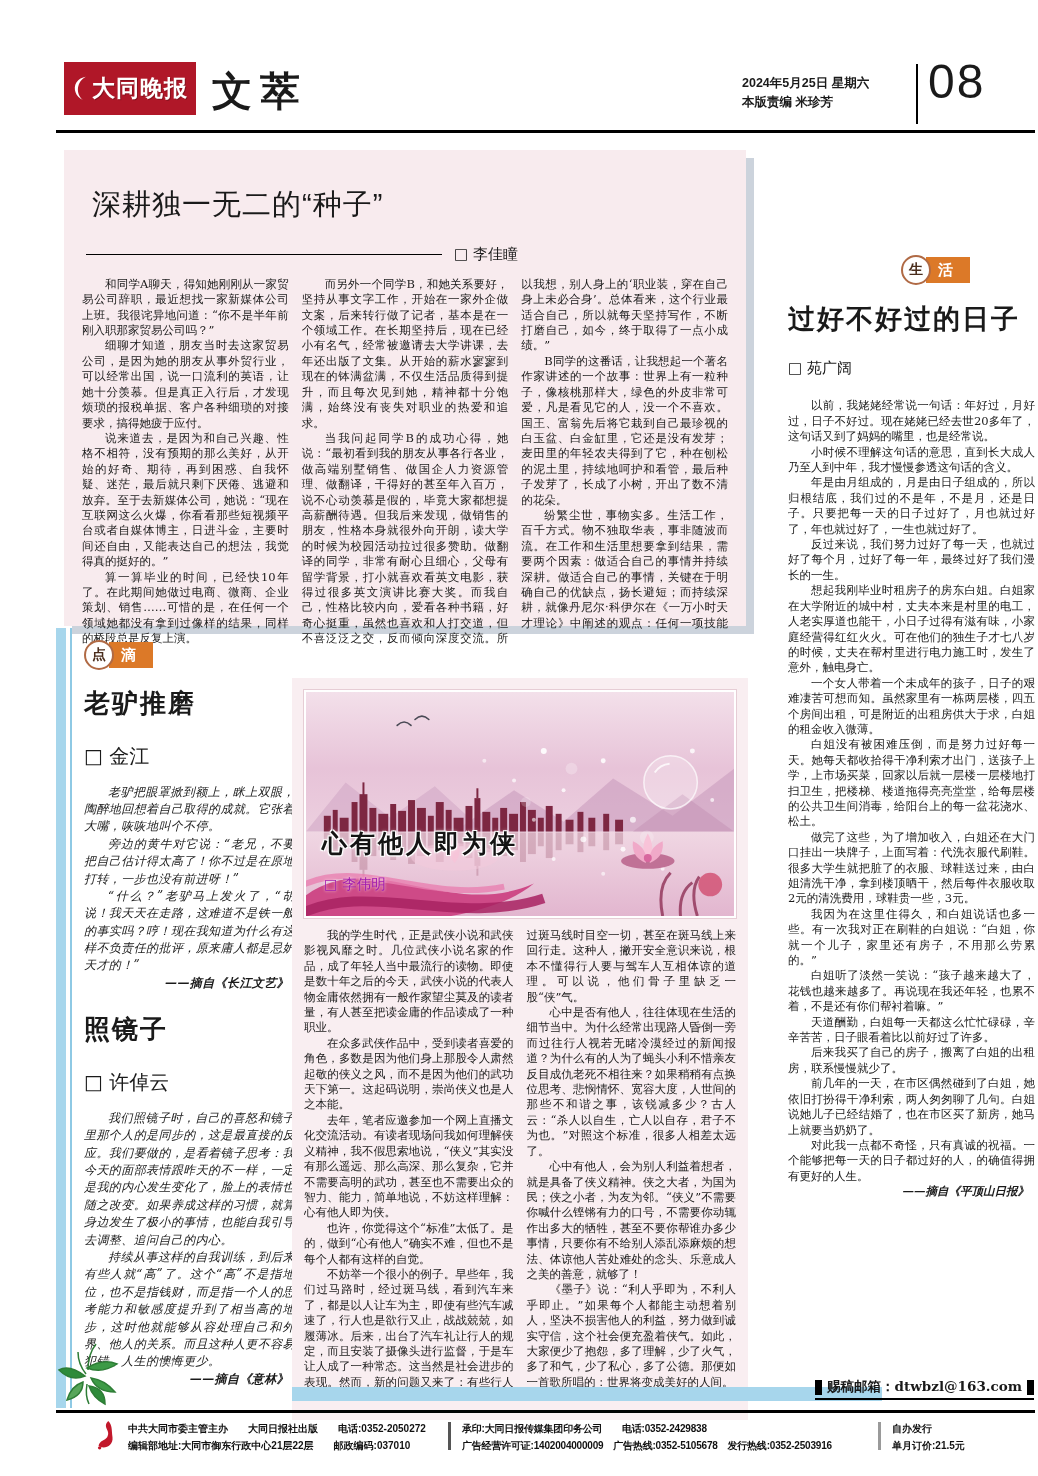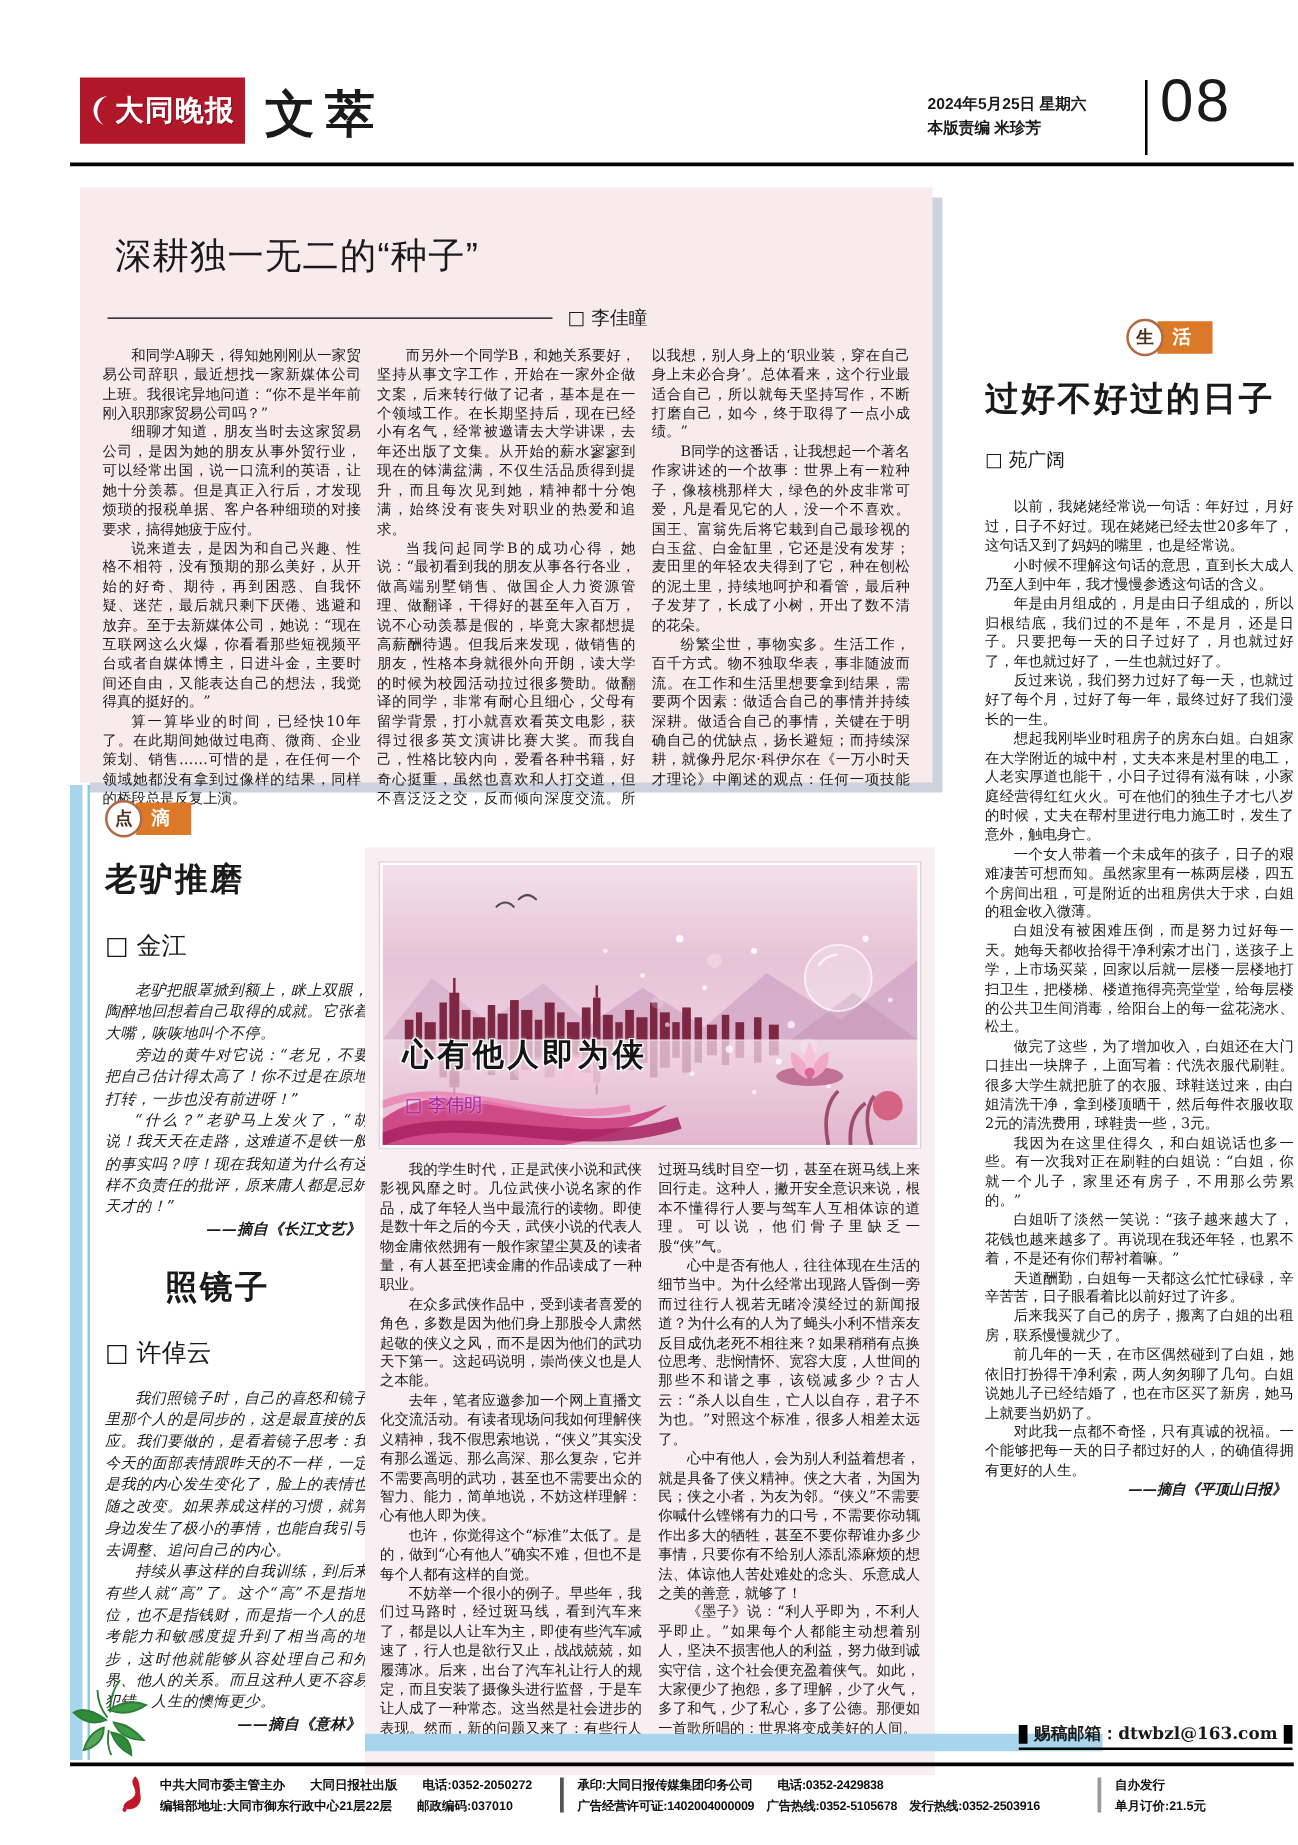--- a/index.html
+++ b/index.html
@@ -162,21 +162,21 @@
 
     <h2 class="dd-title sans">老驴推磨</h2>
     <div class="dd-author">□ 金江</div>
     <div class="kai">
       <p>老驴把眼罩掀到额上，眯上双眼，陶醉地回想着自己取得的成就。它张着大嘴，咴咴地叫个不停。</p>
       <p>旁边的黄牛对它说：“老兄，不要把自己估计得太高了！你不过是在原地打转，一步也没有前进呀！”</p>
       <p>“什么？”老驴马上发火了，“胡说！我天天在走路，这难道不是铁一般的事实吗？哼！现在我知道为什么有这样不负责任的批评，原来庸人都是忌妒天才的！”</p>
       <p class="attr">——摘自《长江文艺》</p>
     </div>
 
-    <h2 class="dd-title sans" style="margin-top:20px;margin-left:48px;">照镜子</h2>
+    <h2 class="dd-title sans" style="margin-top:20px;">照镜子</h2>
     <div class="dd-author">□ 许倬云</div>
     <div class="kai">
       <p>我们照镜子时，自己的喜怒和镜子里那个人的是同步的，这是最直接的反应。我们要做的，是看着镜子思考：我今天的面部表情跟昨天的不一样，一定是我的内心发生变化了，脸上的表情也随之改变。如果养成这样的习惯，就算身边发生了极小的事情，也能自我引导去调整、追问自己的内心。</p>
       <p>持续从事这样的自我训练，到后来有些人就“高”了。这个“高”不是指地位，也不是指钱财，而是指一个人的思考能力和敏感度提升到了相当高的地步，这时他就能够从容处理自己和外界、他人的关系。而且这种人更不容易犯错，人生的懊悔更少。</p>
       <p class="attr">——摘自《意林》</p>
     </div>
   </section>
 
   <svg class="bamboo" viewBox="0 0 72 88">
     <g stroke="#2e7d36" stroke-width="1.5" fill="#3d9a46">

